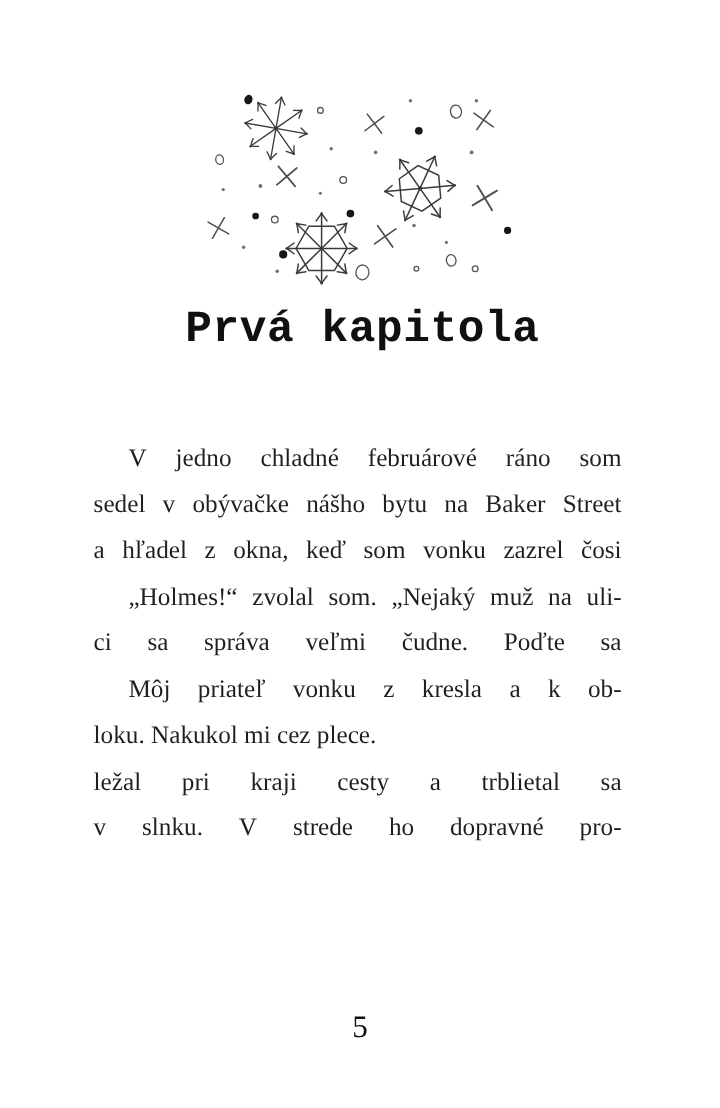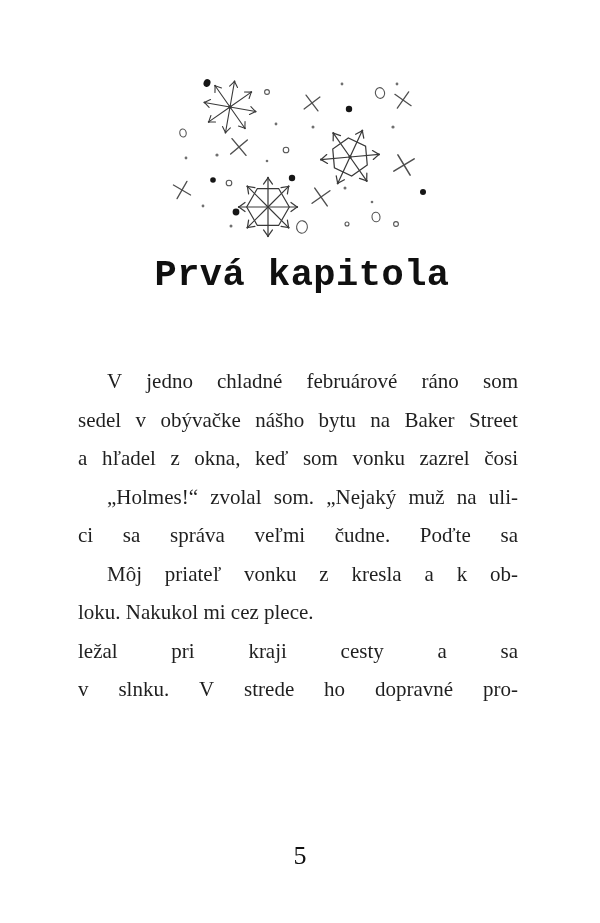--- a/index.html
+++ b/index.html
@@ -211,20 +211,21 @@
         <span>ob-</span>
       </div>
     <div class="line ragged">loku. Nakukol mi cez plece.</div>
 
     <div class="line">
         <span>ležal</span>
         <span>pri</span>
         <span>kraji</span>
         <span>cesty</span>
         <span>a</span>
+        <span>trblietal</span>
         <span>sa</span>
       </div>
     <div class="line">
         <span>v</span>
         <span>slnku.</span>
         <span>V</span>
         <span>strede</span>
         <span>ho</span>
         <span>dopravné</span>
         <span>pro-</span>

